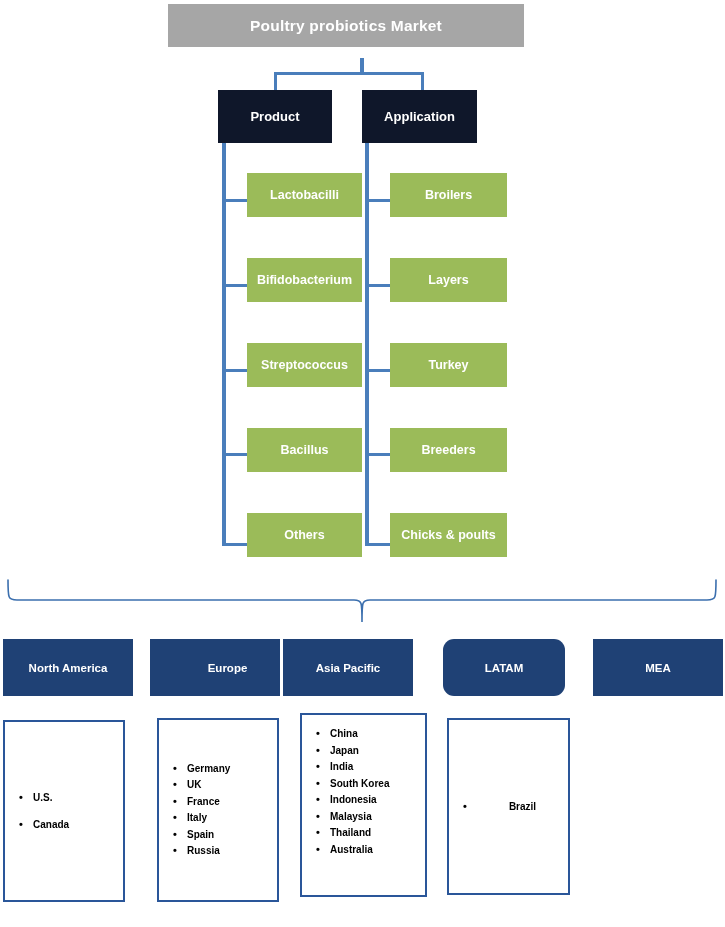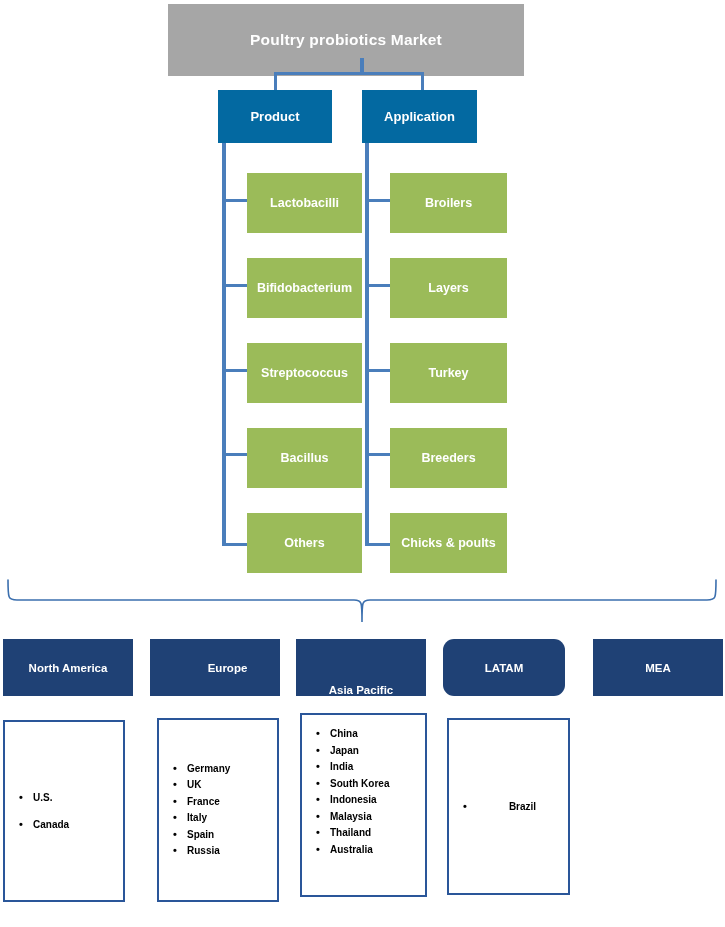--- a/index.html
+++ b/index.html
@@ -7,44 +7,44 @@
     width: 725px; height: 927px;
     background: #ffffff;
     font-family: "Liberation Sans", sans-serif;
     overflow: hidden;
   }
   #canvas { position: relative; width: 725px; height: 927px; }
 
   
   .title-box {
     position: absolute;
-    left: 168px; top: 4px; width: 356px; height: 72px;
+    left: 168px; top: 4px; width: 356px; height: 43px;
     background: #a6a6a6;
     color: #ffffff;
     font-size: 15.5px; font-weight: bold;
     display: flex; align-items: center; justify-content: center;
     letter-spacing: .2px;
   }
 
   
   .lvl1 {
     position: absolute;
     top: 90px; height: 53px;
-    background: #0369a1;
+    background: #0f172a;
     color: #ffffff;
     font-size: 13px; font-weight: bold;
     display: flex; align-items: center; justify-content: center;
   }
   .lvl1.product     { left: 218px; width: 114px; }
   .lvl1.application { left: 362px; width: 115px; }
 
   
   .leaf {
     position: absolute;
-    height: 60px;
+    height: 44px;
     background: #9bbb59;
     color: #ffffff;
     font-size: 12.5px; font-weight: bold;
     display: flex; align-items: center; justify-content: center;
     text-align: center;
   }
   .col-p .leaf { left: 247px; width: 115px; }
   .col-a .leaf { left: 390px; width: 117px; }
 
   
@@ -158,21 +158,21 @@
   <svg style="position:absolute; left:0; top:576px; width:725px; height:60px;" viewBox="0 0 725 60" preserveAspectRatio="none">
     <path d="M8,4 C8,22 8,24 17,24 L354,24 C362,24 362,26 362,46 C362,26 362,24 370,24 L707,24 C716,24 716,22 716,4" fill="none" stroke="#3b6fae" stroke-width="1.6" stroke-linecap="round"></path>
   </svg>
 
   <div class="region-head" style="left:3px; width:130px;">
     <span>North America</span>
   </div>
   <div class="region-head" style="left:150px; width:130px;padding-left:25px;">
     <span>Europe</span>
   </div>
-  <div class="region-head" style="left:296px; width:130px;align-items:flex-end;">
+  <div class="region-head" style="left:283px; width:130px;">
     <span>Asia Pacific</span>
   </div>
   <div class="region-head" style="left:443px; width:122px;border-radius:11px;">
     <span>LATAM</span>
   </div>
   <div class="region-head" style="left:593px; width:130px;">
     <span>MEA</span>
   </div>
 
   <div class="region-body sparse" style="left:3px; top:720px; width:122px; height:182px;">

